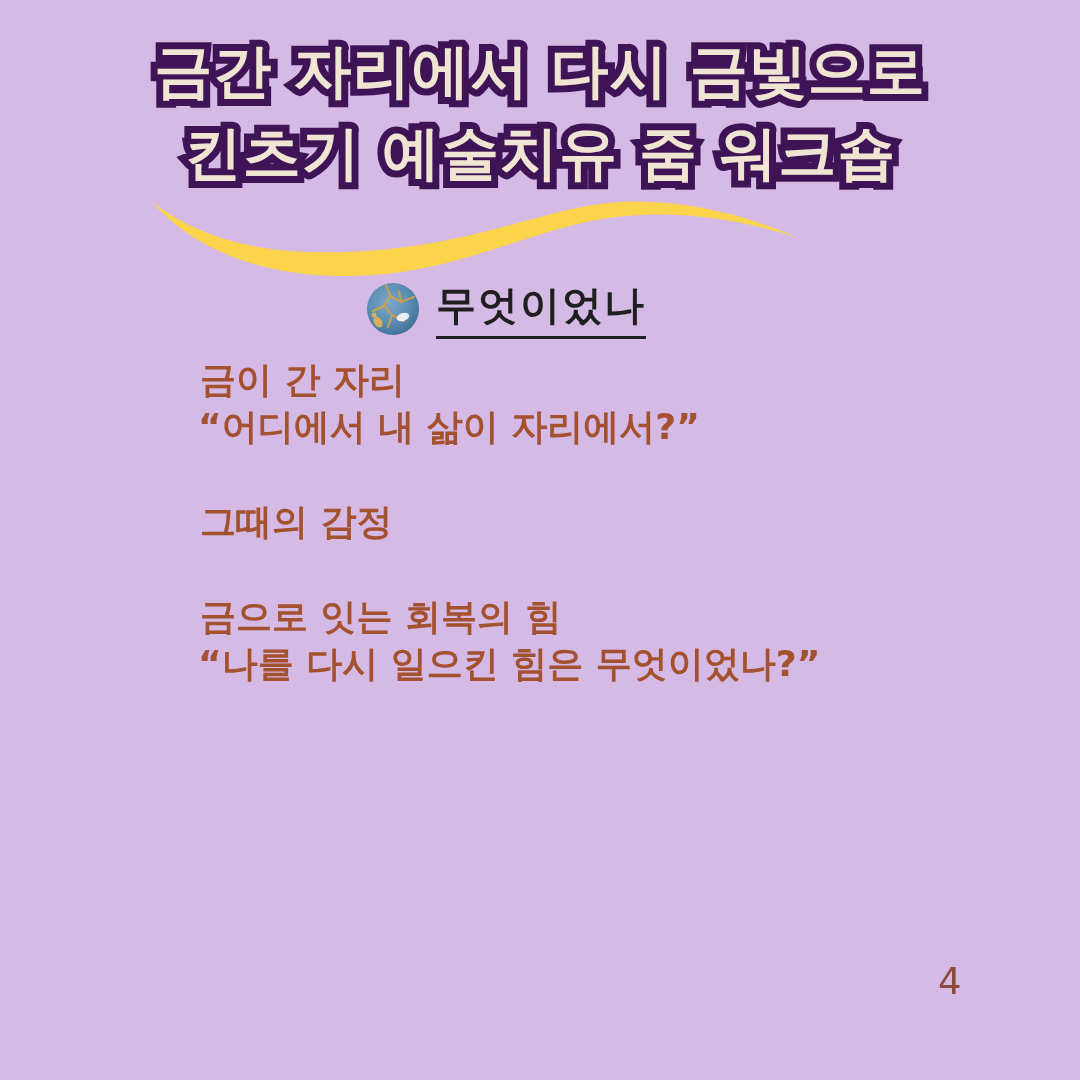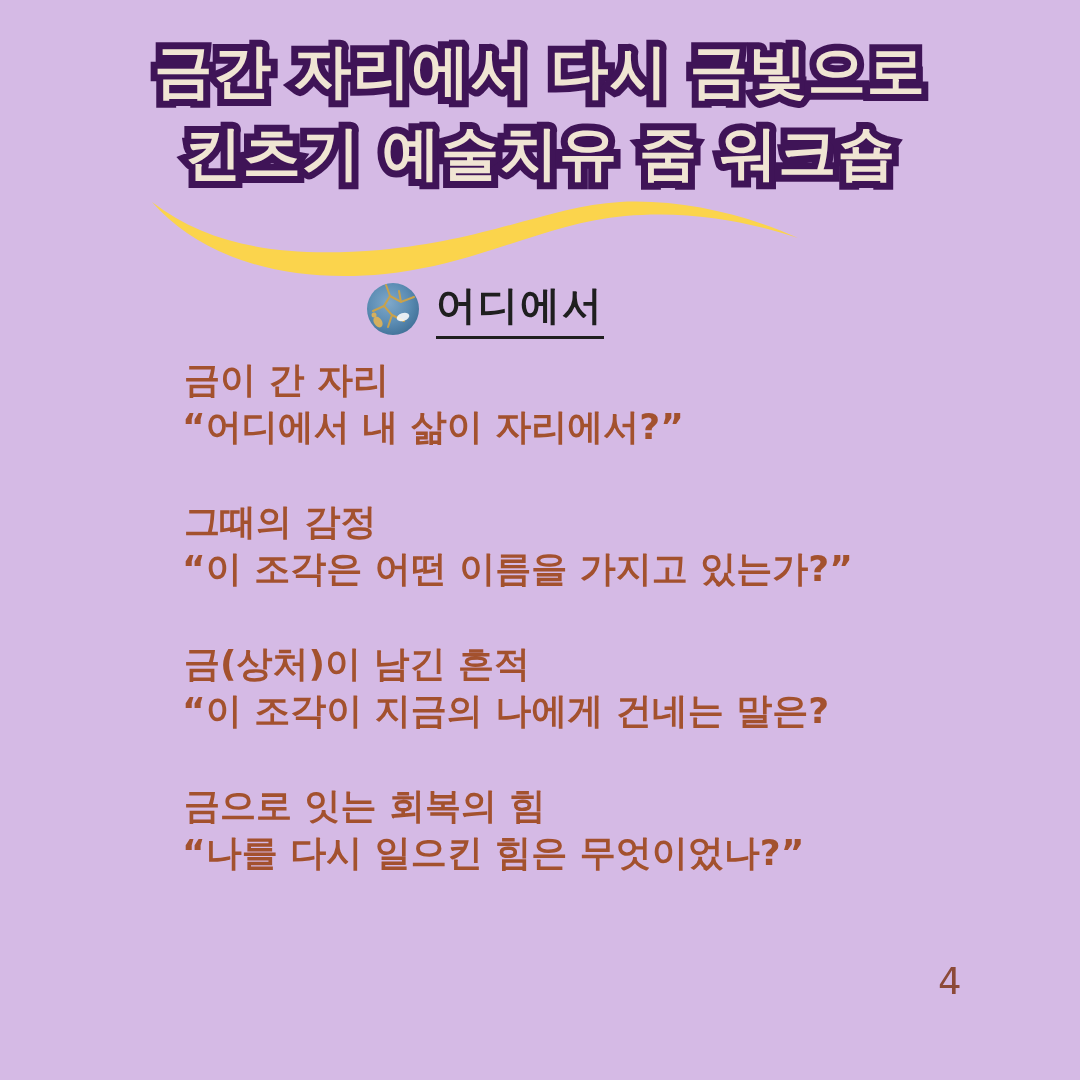--- a/index.html
+++ b/index.html
@@ -74,21 +74,21 @@
     font-weight:700;
     color:var(--section-text);
     border-bottom:3px solid var(--section-text);
     padding-bottom:3px;
     letter-spacing:2px;
   }
 
   
   .program{
     position:absolute;
-    left:184px;top:356px;
+    left:200px;top:356px;
     width:720px;
   }
   .block{margin-bottom:48px;}
   .block .heading,
   .block .quote{
     font-size:36px;
     font-weight:700;
     line-height:47px;
     color:var(--body-text);
     white-space:nowrap;
@@ -145,35 +145,30 @@
         <path d="M20,3 L24,14 L18,24 L26,33 L22,45"></path>
         <path d="M24,14 L35,20 L48,15"></path>
         <path d="M18,24 L7,29"></path>
         <path d="M26,33 L38,39"></path>
         <path d="M35,20 L33,9"></path>
       </g>
       <ellipse cx="12" cy="40" rx="4" ry="6" fill="#D4AF5E" transform="rotate(-32 12 40)"></ellipse>
       <circle cx="8" cy="33" r="2.5" fill="#D4AF5E"></circle>
       <ellipse cx="37" cy="35" rx="6.5" ry="4" fill="#FFFFFF" opacity="0.85" transform="rotate(-18 37 35)"></ellipse>
     </svg>
-    <span class="section-label">어디에서</span>
+    <span class="section-label">무엇이었나</span>
   </div>
 
   <main class="program">
     <div class="block">
       <div class="heading">금이 간 자리</div>
       <div class="quote">“어디에서 내 삶이 자리에서?”</div>
     </div>
     <div class="block">
       <div class="heading">그때의 감정</div>
-      <div class="quote">“이 조각은 어떤 이름을 가지고 있는가?”</div>
-    </div>
-    <div class="block">
-      <div class="heading">금(상처)이 남긴 흔적</div>
-      <div class="quote">“이 조각이 지금의 나에게 건네는 말은?</div>
     </div>
     <div class="block">
       <div class="heading">금으로 잇는 회복의 힘</div>
       <div class="quote">“나를 다시 일으킨 힘은 무엇이었나?”</div>
     </div>
     <div class="block">
     </div>
   </main>
 
   <div class="page-number">4</div>

